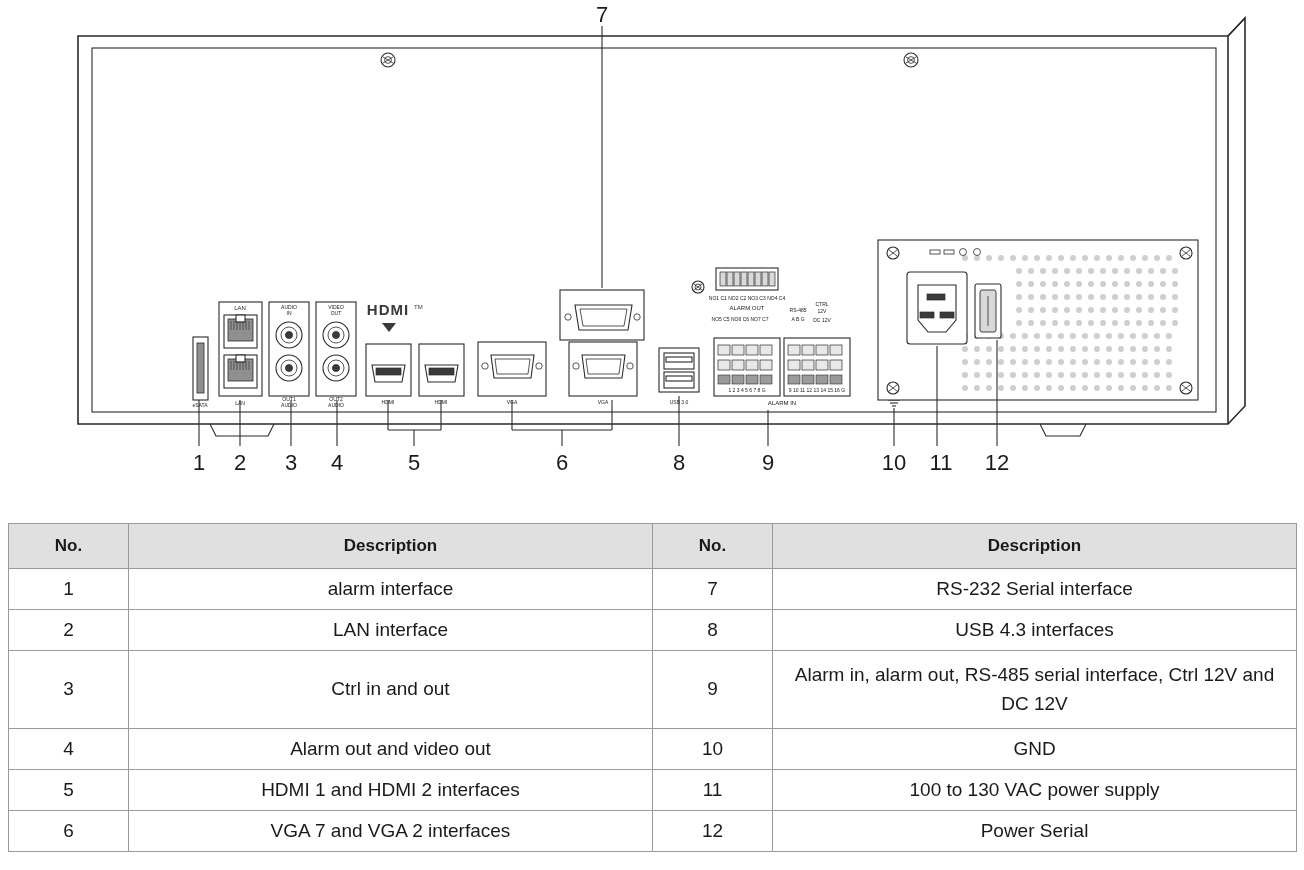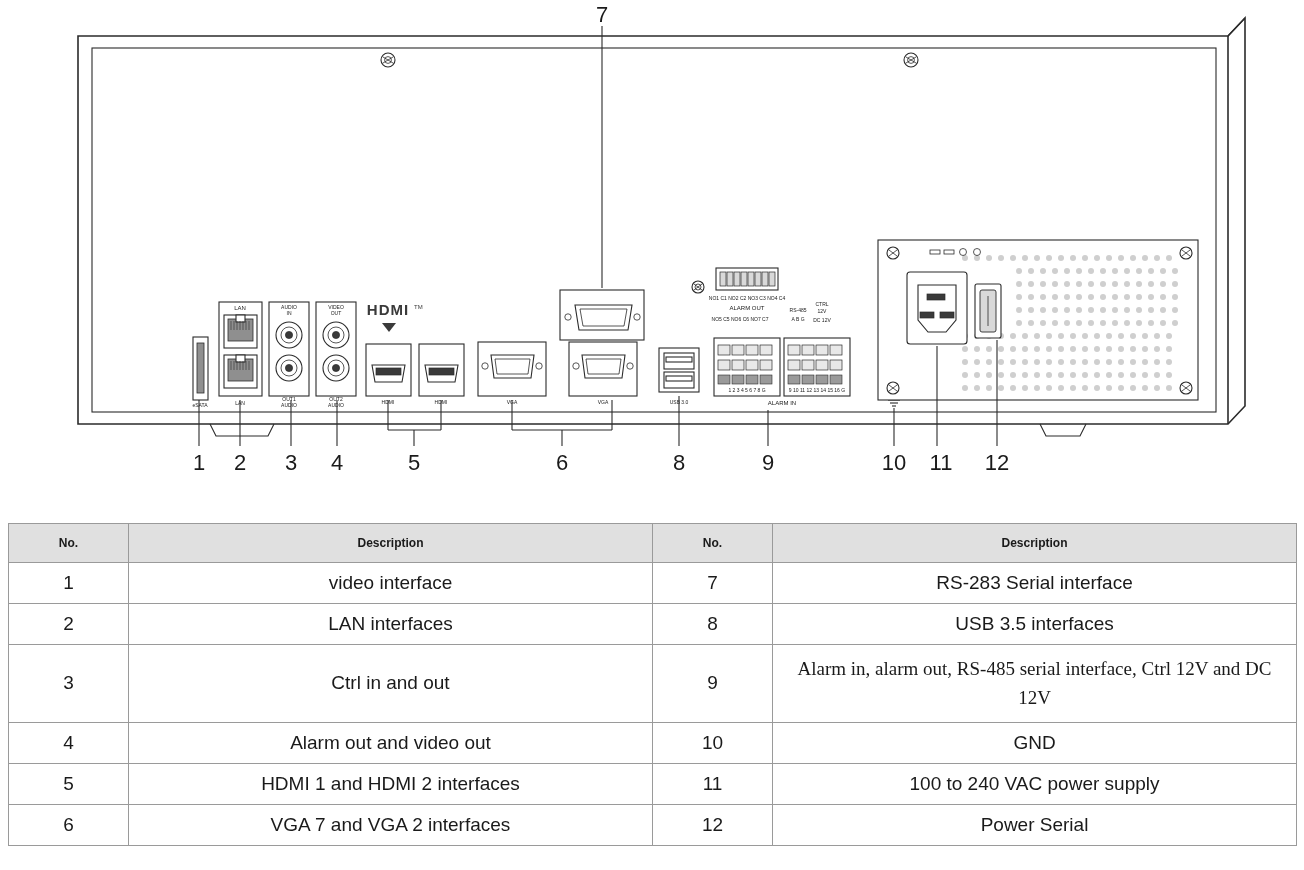--- a/index.html
+++ b/index.html
@@ -42,28 +42,27 @@
   #legend-table td {
     border: 1px solid #9a9a9a;
     text-align: center;
     vertical-align: middle;
     padding: 9px 6px;
     font-weight: normal;
   }
   #legend-table thead th {
     background: #e0e0e0;
     font-weight: bold;
-    font-size: 12px;
+    font-size: 17px;
     padding: 12px 22px;
   }
   #legend-table col.c-no { width: 120px; }
   #legend-table col.c-desc { width: 524px; }
   .two-line {
     line-height: 1.55;
-    font-family: Liberation Serif, serif;
   }
 </style>
 </head>
 <body>
 
 <div id="diagram">
 <svg width="1304" height="500" viewBox="0 0 1304 500" xmlns="http://www.w3.org/2000/svg">
   <defs>
     <style>
       .ln  { stroke:#2b2b2b; stroke-width:1.6; fill:none; }
@@ -612,47 +611,47 @@
     <tr>
       <th>No.</th>
       <th>Description</th>
       <th>No.</th>
       <th>Description</th>
     </tr>
   </thead>
   <tbody>
     <tr>
       <td>1</td>
-      <td>video interface</td>
+      <td>alarm interface</td>
       <td>7</td>
-      <td>RS-283 Serial interface</td>
+      <td>RS-232 Serial interface</td>
     </tr>
     <tr>
       <td>2</td>
-      <td>LAN interfaces</td>
+      <td>LAN interface</td>
       <td>8</td>
-      <td>USB 3.5 interfaces</td>
+      <td>USB 4.3 interfaces</td>
     </tr>
     <tr>
       <td>3</td>
       <td>Ctrl in and out</td>
       <td>9</td>
       <td class="two-line">Alarm in, alarm out, RS-485 serial interface, Ctrl 12V and DC 12V</td>
     </tr>
     <tr>
       <td>4</td>
       <td>Alarm out and video out</td>
       <td>10</td>
       <td>GND</td>
     </tr>
     <tr>
       <td>5</td>
       <td>HDMI 1 and HDMI 2 interfaces</td>
       <td>11</td>
-      <td>100 to 240 VAC power supply</td>
+      <td>100 to 130 VAC power supply</td>
     </tr>
     <tr>
       <td>6</td>
       <td>VGA 7 and VGA 2 interfaces</td>
       <td>12</td>
       <td>Power Serial</td>
     </tr>
   </tbody>
 </table>
 

